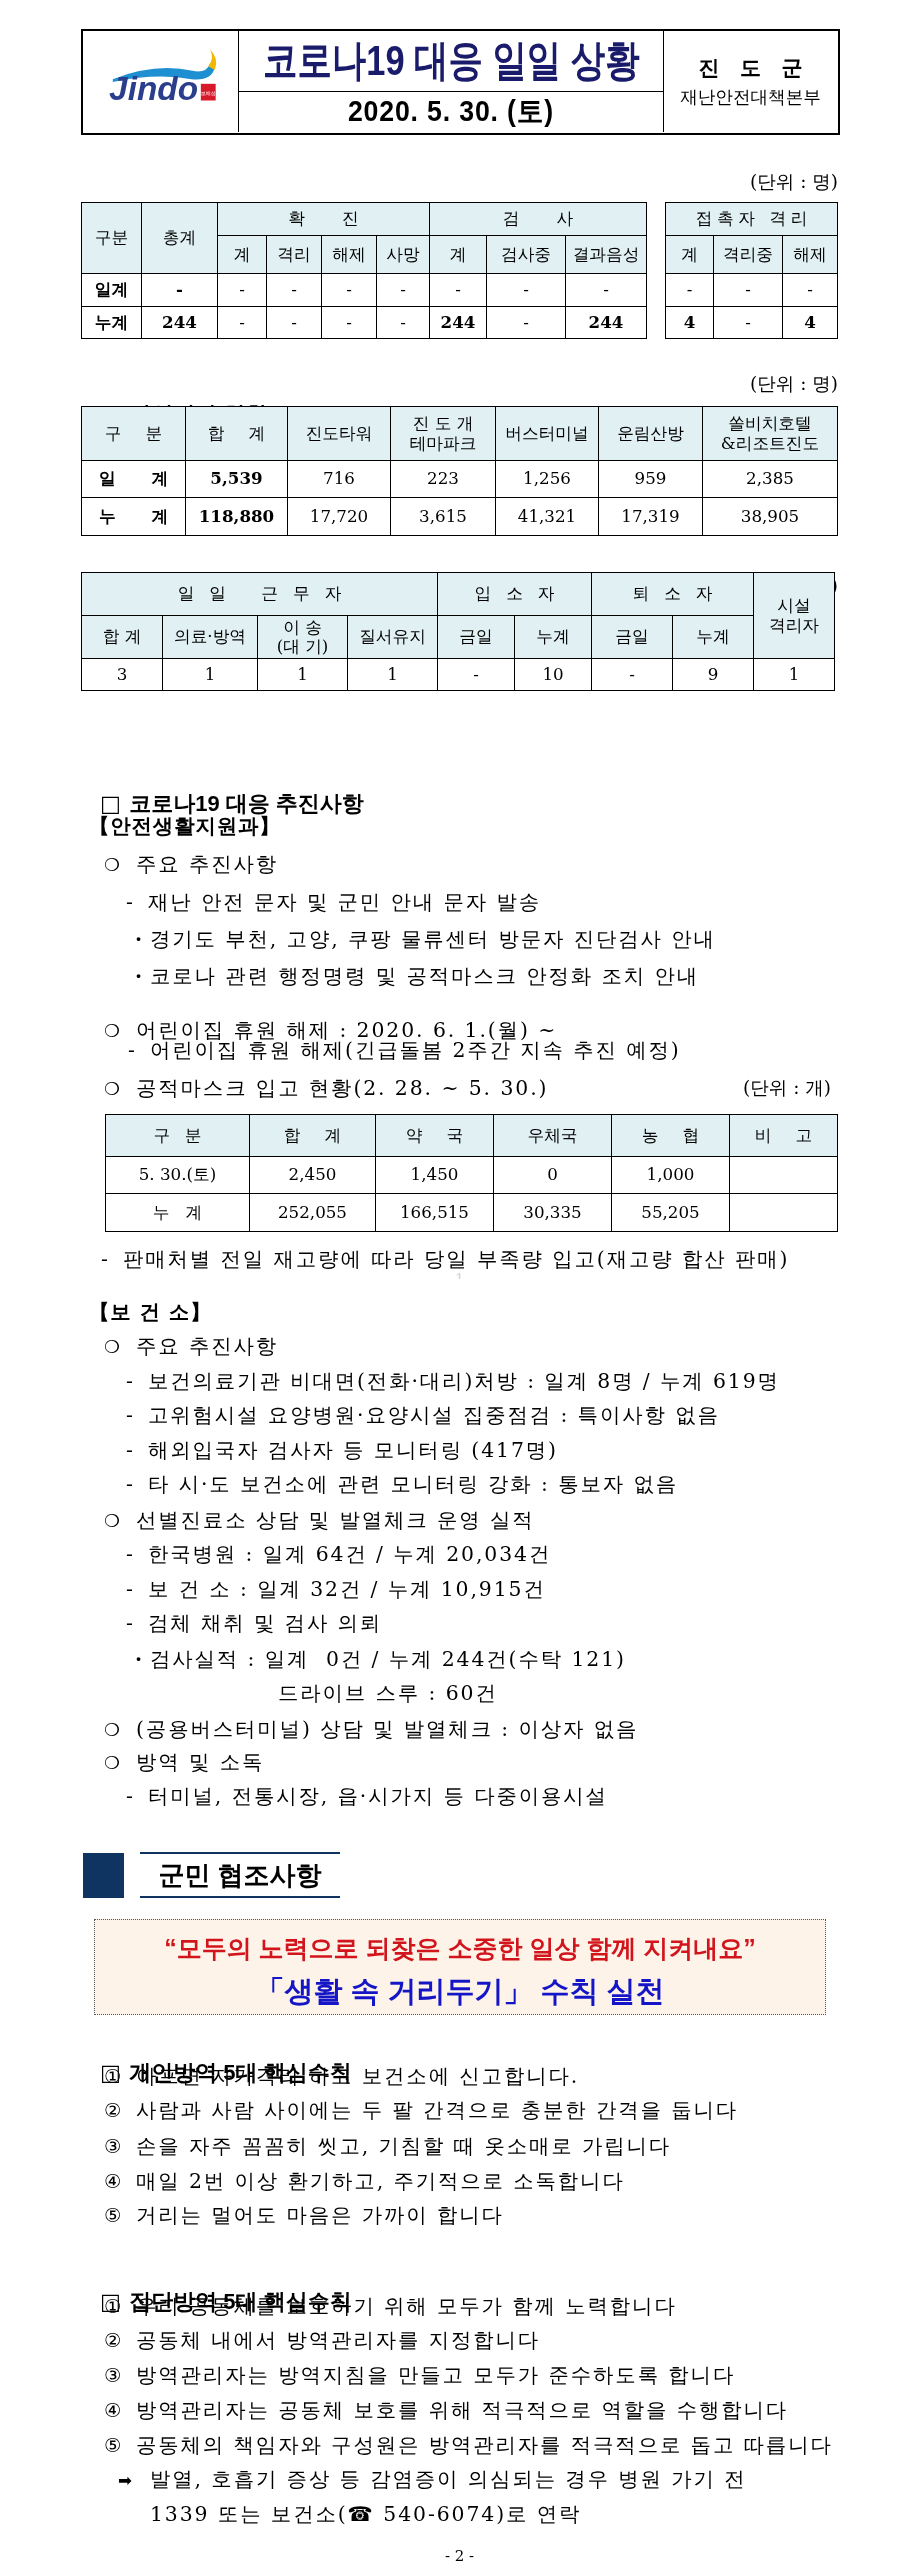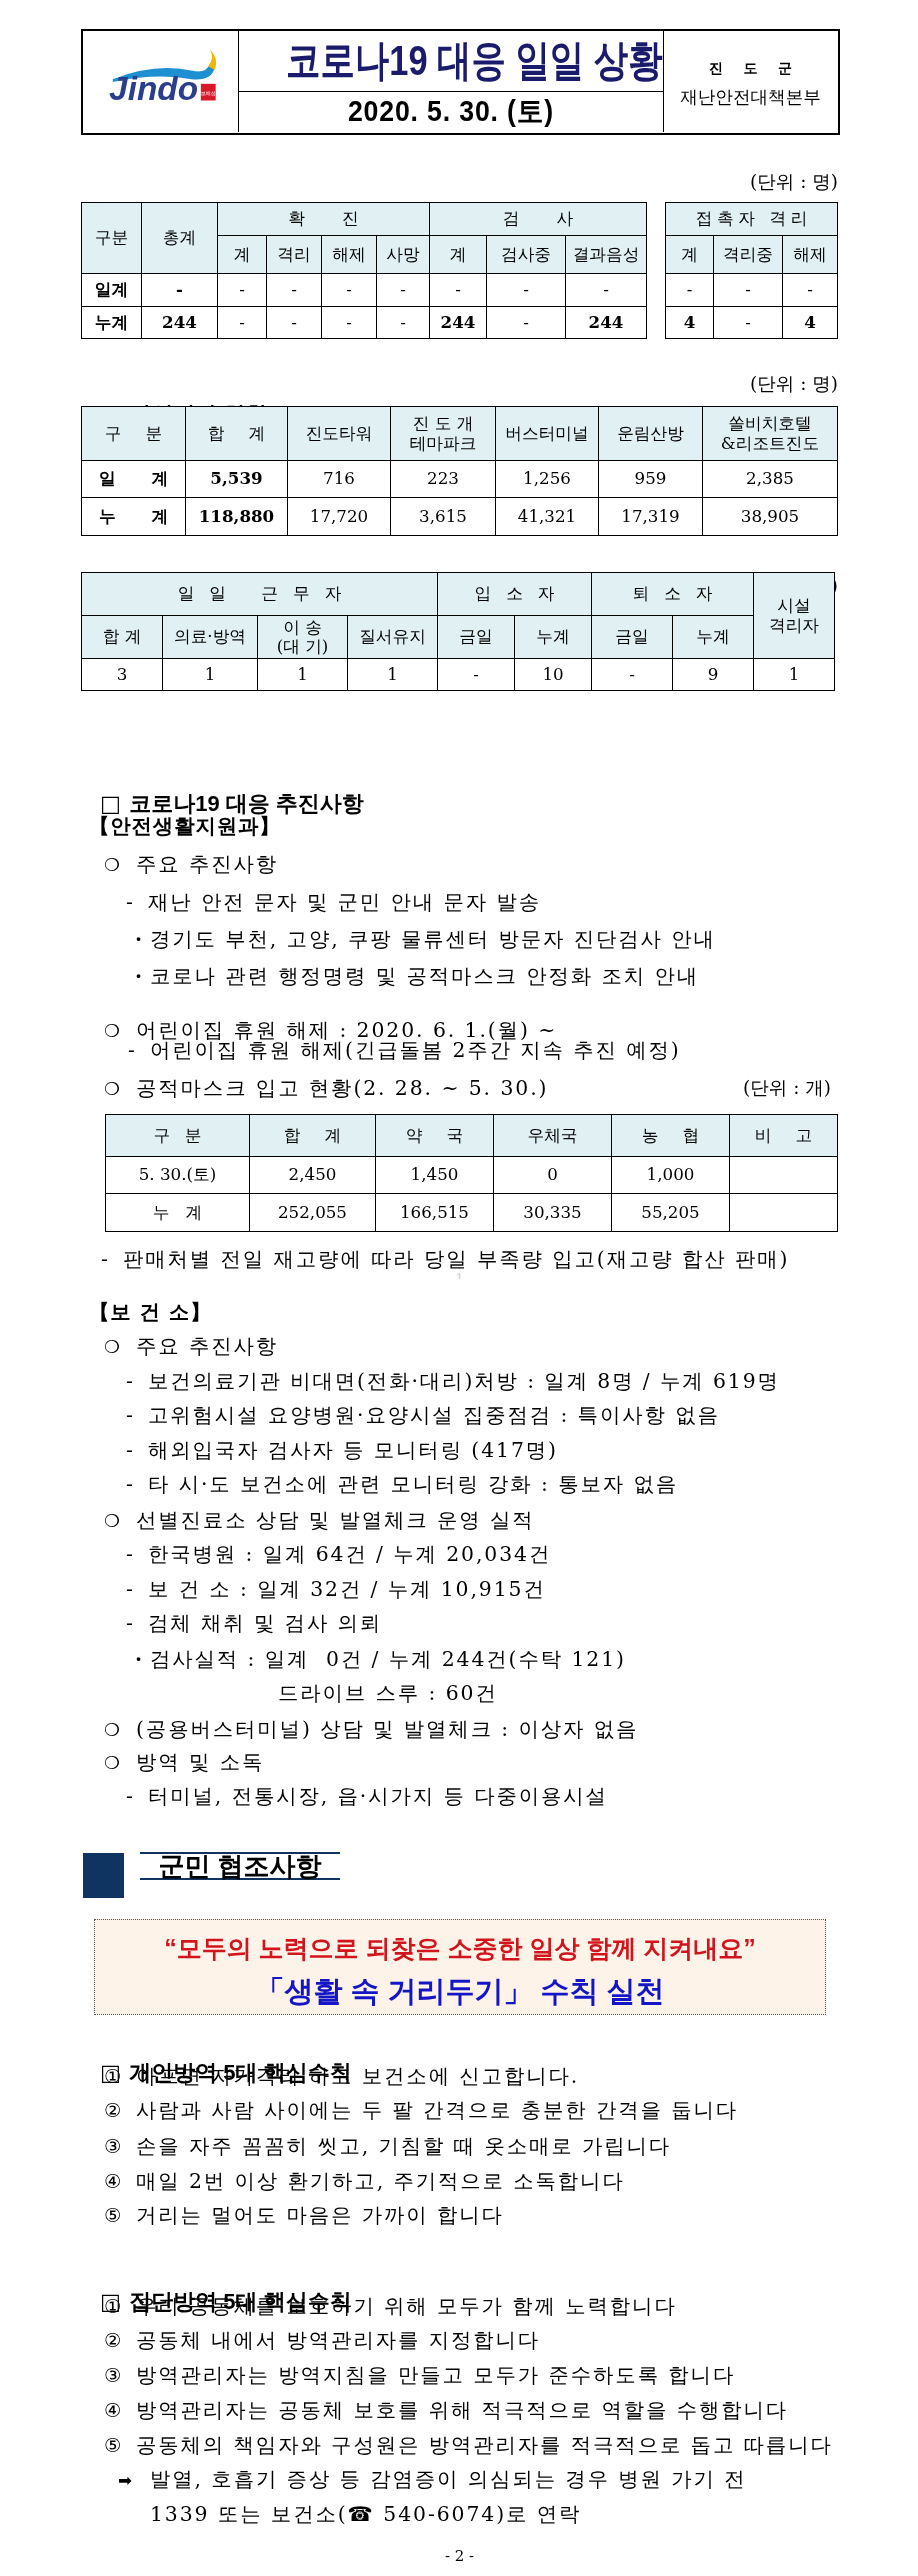--- a/index.html
+++ b/index.html
@@ -6,29 +6,29 @@
     .page { position:relative; width:919px; height:2576px; background:#fff; overflow:hidden;
             font-family:"DejaVu Serif", serif; color:#000; }
 
     
     .hdr { position:absolute; left:81px; top:29px; width:759px; height:106px; box-sizing:border-box;
            border:2.8px solid #000; display:grid; grid-template-columns:156px 424px 174px;
            grid-template-rows:61px 40px; }
     .hdr-logo { grid-column:1; grid-row:1 / span 2; border-right:1.4px solid #000; position:relative; }
     .hdr-logo svg { position:absolute; left:0; top:0; }
     .hdr-title { grid-column:2; grid-row:1; border-bottom:0.9px solid #000; display:flex;
-                 align-items:center; overflow:hidden; }
+                 align-items:center; justify-content:center; overflow:hidden; }
     .hdr-title span { display:inline-block; font-family:"Liberation Sans", sans-serif; font-weight:bold;
                       font-size:43px; color:var(--title-navy, #1b1b6b); transform:scaleX(0.8); white-space:nowrap; }
     .hdr-date { grid-column:2; grid-row:2; display:flex; align-items:center; justify-content:center; }
     .hdr-date span { display:inline-block; font-family:"Liberation Sans", sans-serif; font-weight:bold;
                      font-size:29px; letter-spacing:0.9px; transform:scaleX(0.92); white-space:nowrap; }
     .hdr-org { grid-column:3; grid-row:1 / span 2; border-left:0.9px solid #000; display:flex;
                flex-direction:column; align-items:center; justify-content:center; }
-    .hdr-org-name { font-weight:bold; font-size:14px; letter-spacing:20.4px; padding-left:20.4px; line-height:30px; white-space:pre; }
+    .hdr-org-name { font-weight:bold; font-size:21px; letter-spacing:20.4px; padding-left:20.4px; line-height:30px; white-space:pre; }
     .hdr-org-dept { font-size:17.6px; line-height:28px; white-space:nowrap; }
 
     
     .sec-title { position:absolute; white-space:pre; height:30px; line-height:30px; }
     .marker { font-family:"DejaVu Sans", sans-serif; font-size:22px; margin-right:8.3px; }
     .sec-main { font-family:"Liberation Sans", sans-serif; font-weight:bold; font-size:22px; }
     .sec-main.medium { font-weight:600; }
     .sec-basis { font-size:19.4px; margin-left:5.6px; }
     .sec-basis.tight { margin-left:0; }
     .unit { position:absolute; white-space:pre; font-size:18.5px; line-height:28px; }
@@ -52,21 +52,21 @@
     .tbl tr.top th { border-top:1.9px solid #000; }
     .tbl tr.bottom td { border-bottom:1.9px solid #000; }
     .tbl .b { font-weight:bold; }
     .sp-xl { letter-spacing:37px; padding-left:37px !important; }
     .sp-l { letter-spacing:15px; padding-left:15px !important; }
     .sp-m { letter-spacing:9.3px; padding-left:9.3px !important; }
     .sp-s { letter-spacing:4.6px; padding-left:4.6px !important; }
 
     
     .coop-block { position:absolute; left:83px; top:1853px; width:41px; height:45px; background:var(--banner-navy, #0f3461); }
-    .coop-title { position:absolute; left:140px; top:1852px; width:200px; height:28px; box-sizing:border-box;
+    .coop-title { position:absolute; left:140px; top:1852px; width:200px; height:46px; box-sizing:border-box;
                   border-top:2.8px solid var(--banner-navy, #0f3461); border-bottom:2.8px solid var(--banner-navy, #0f3461);
                   display:flex; align-items:center; justify-content:center; }
     .coop-title span { font-family:"Liberation Sans", sans-serif; font-weight:bold; font-size:26px; white-space:nowrap; }
     .slogan-box { position:absolute; left:94px; top:1919px; width:732px; height:96px; box-sizing:border-box;
                   border:1.9px dotted #555; background:var(--banner-bg, #fdf3e8); }
     .slogan { position:absolute; left:0; width:100%; top:13px; text-align:center; white-space:pre;
               font-family:"Liberation Sans", sans-serif; font-weight:bold; font-size:25px; line-height:30px;
               color:var(--slogan-red, #d2141c); }
     .campaign { position:absolute; left:0; width:100%; top:54px; text-align:center; white-space:pre;
                 font-family:"Liberation Sans", sans-serif; font-weight:bold; font-size:29px; line-height:35px;

